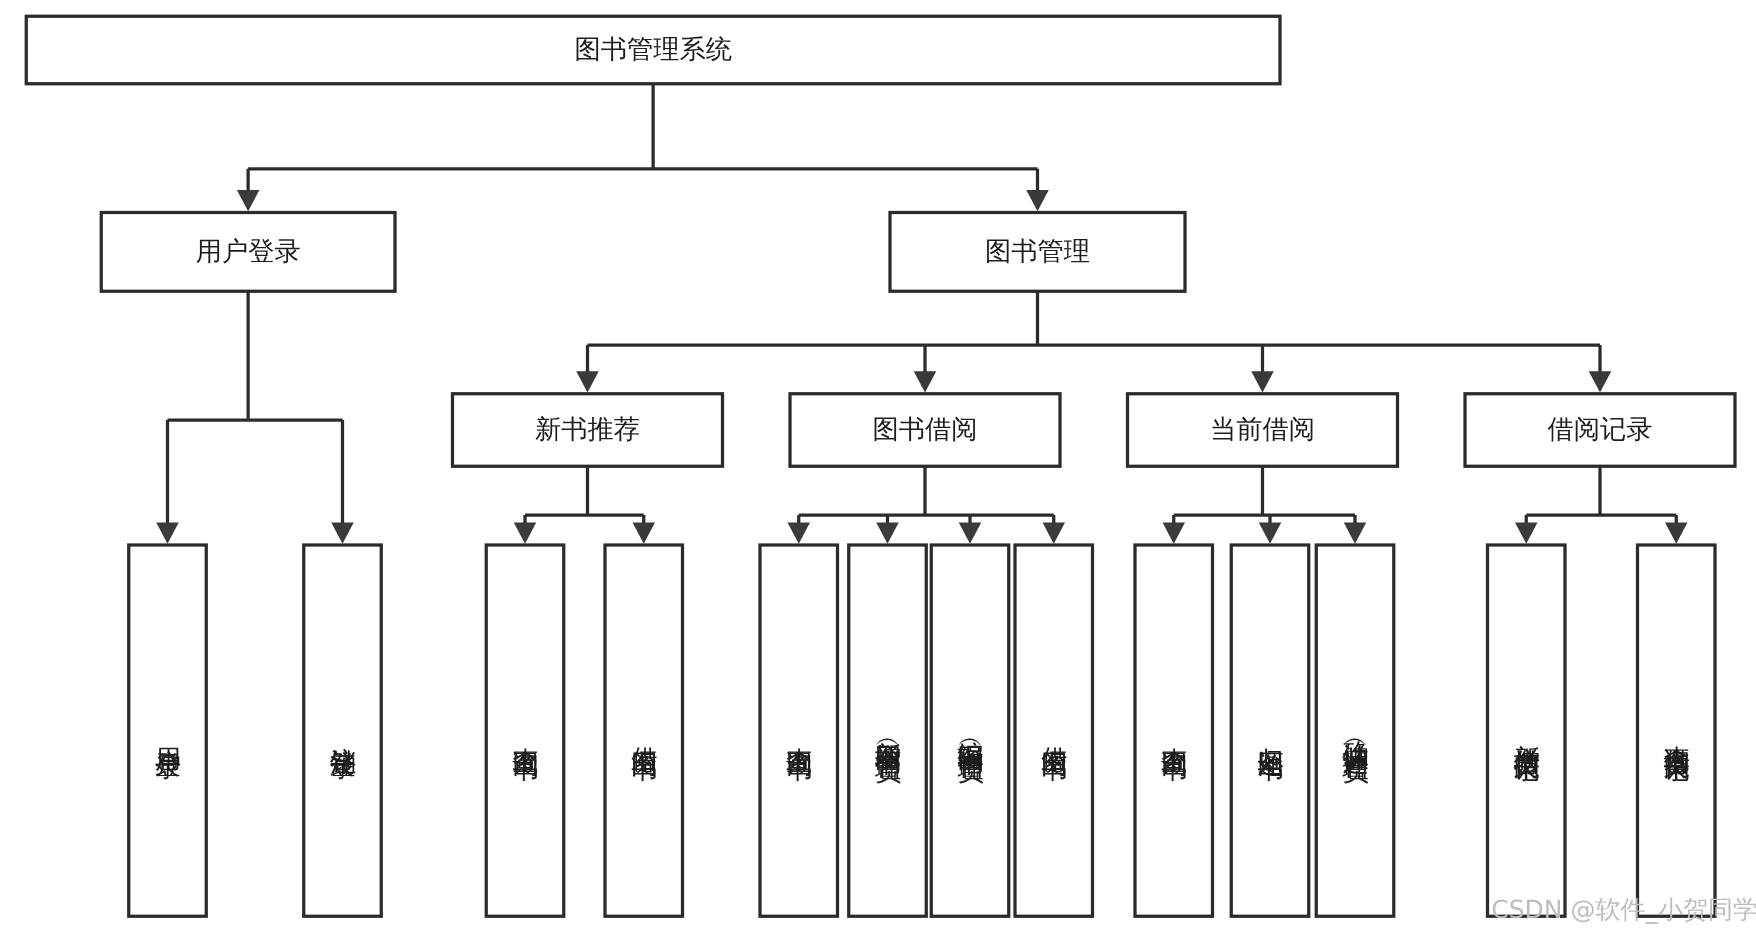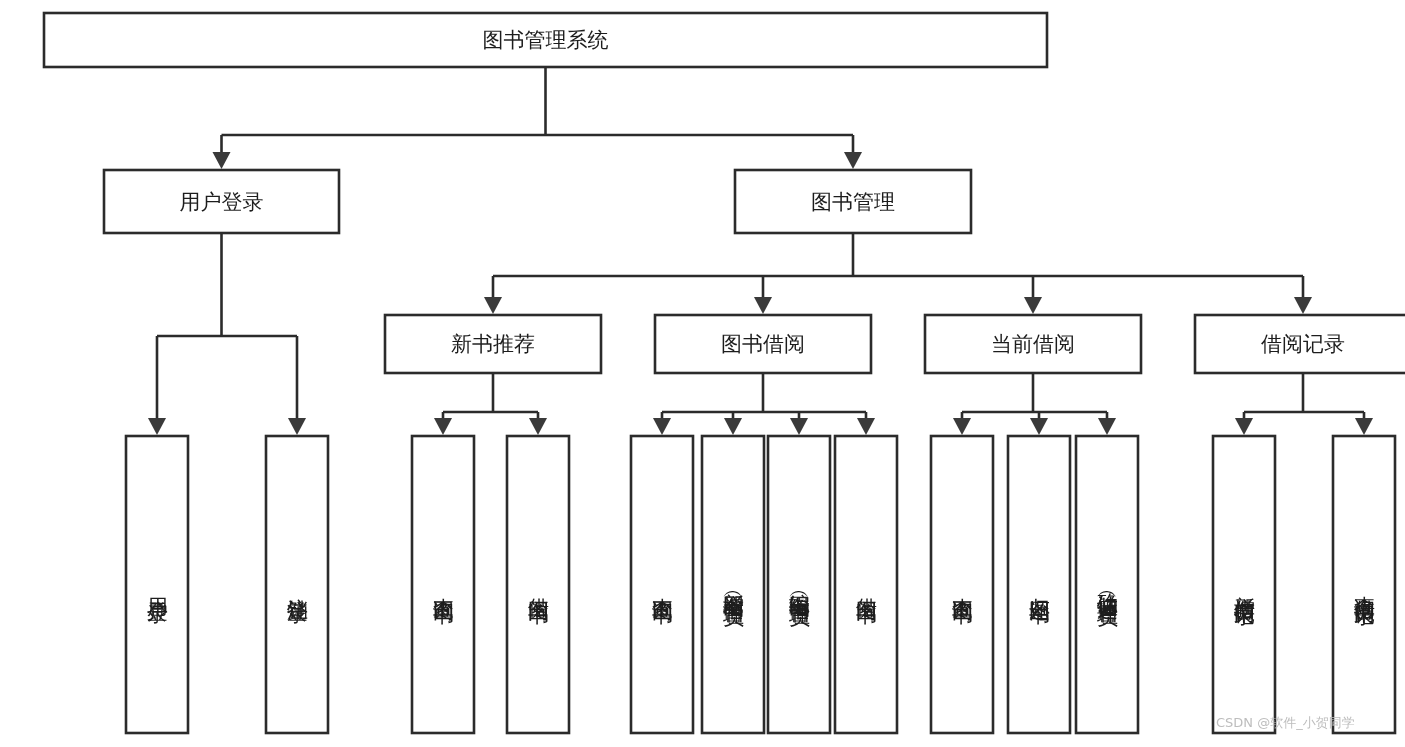--- a/index.html
+++ b/index.html
@@ -11,21 +11,20 @@
     width: 1405px;
     height: 747px;
     font-family: "DejaVu Sans", "Liberation Sans", sans-serif;
     overflow: hidden;
   }
   #diagram-root {
     position: relative;
     width: 1246px;
     height: 747px;
     background: #ffffff;
-    margin-left: 23px;
   }
   svg#tree-svg {
     position: absolute;
     left: 0;
     top: 0;
     width: 1405px;
     height: 747px;
     display: block;
   }
   .node-rect {
@@ -61,21 +60,21 @@
     font-size: 21px;
     line-height: 1.28;
     letter-spacing: 2px;
     color: #1d1d1d;
     white-space: nowrap;
     pointer-events: none;
   }
   .watermark {
     position: absolute;
     font-family: "DejaVu Sans", "Liberation Sans", sans-serif;
-    font-size: 13px;
+    font-size: 20px;
     color: #bdbdbd;
     white-space: nowrap;
   }
 </style>
 </head>
 <body>
 
 <div id="diagram-root">
 
   <svg id="tree-svg" viewBox="0 0 1405 747">

